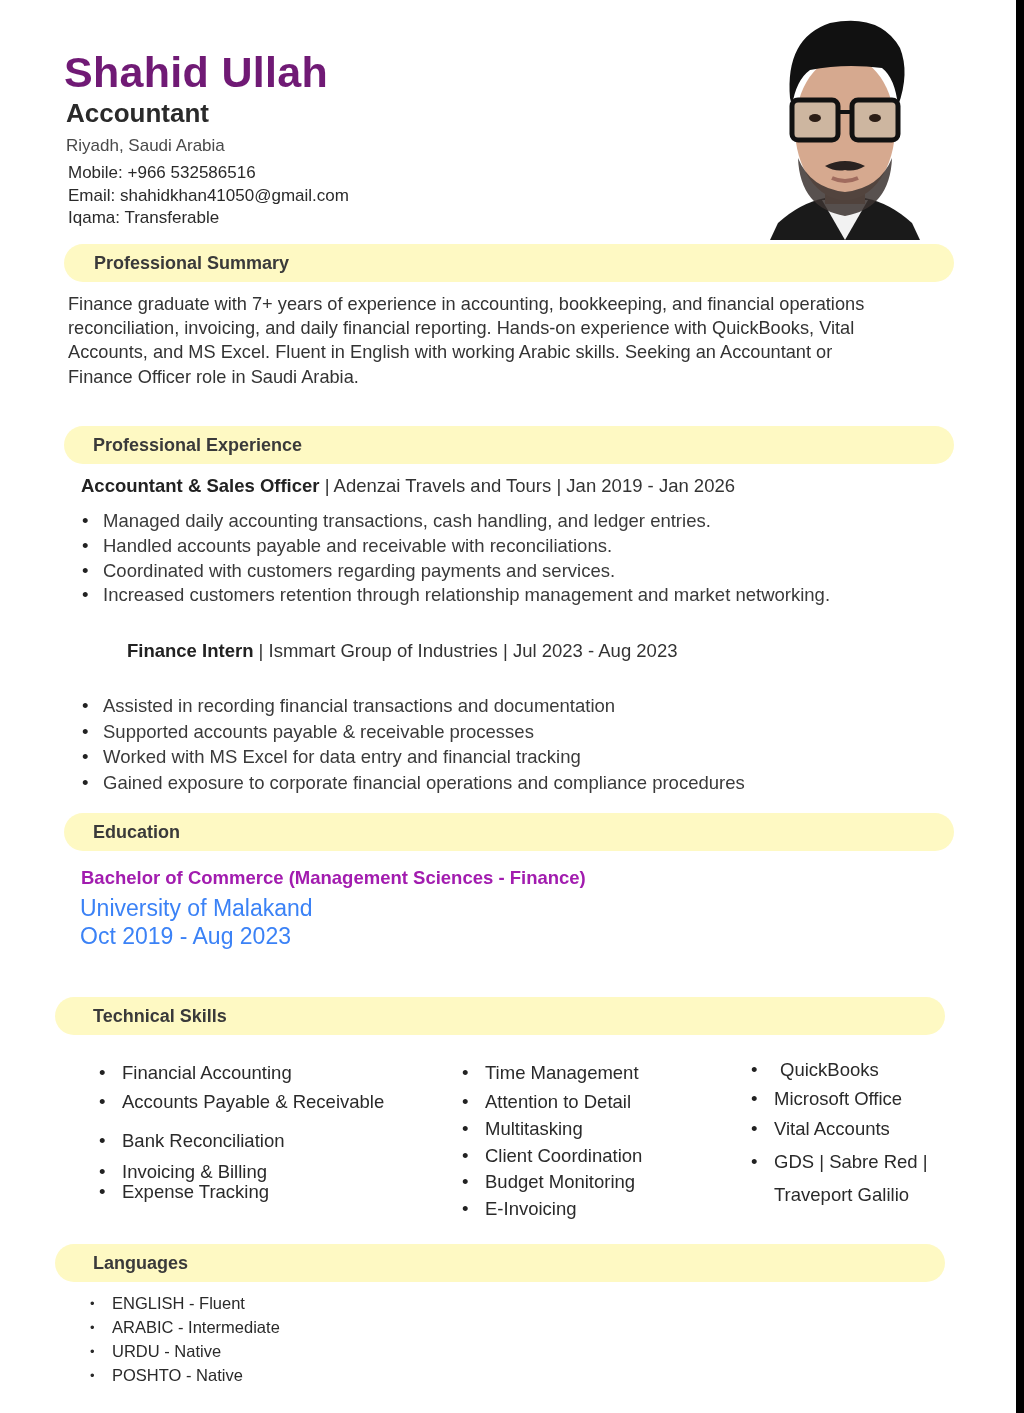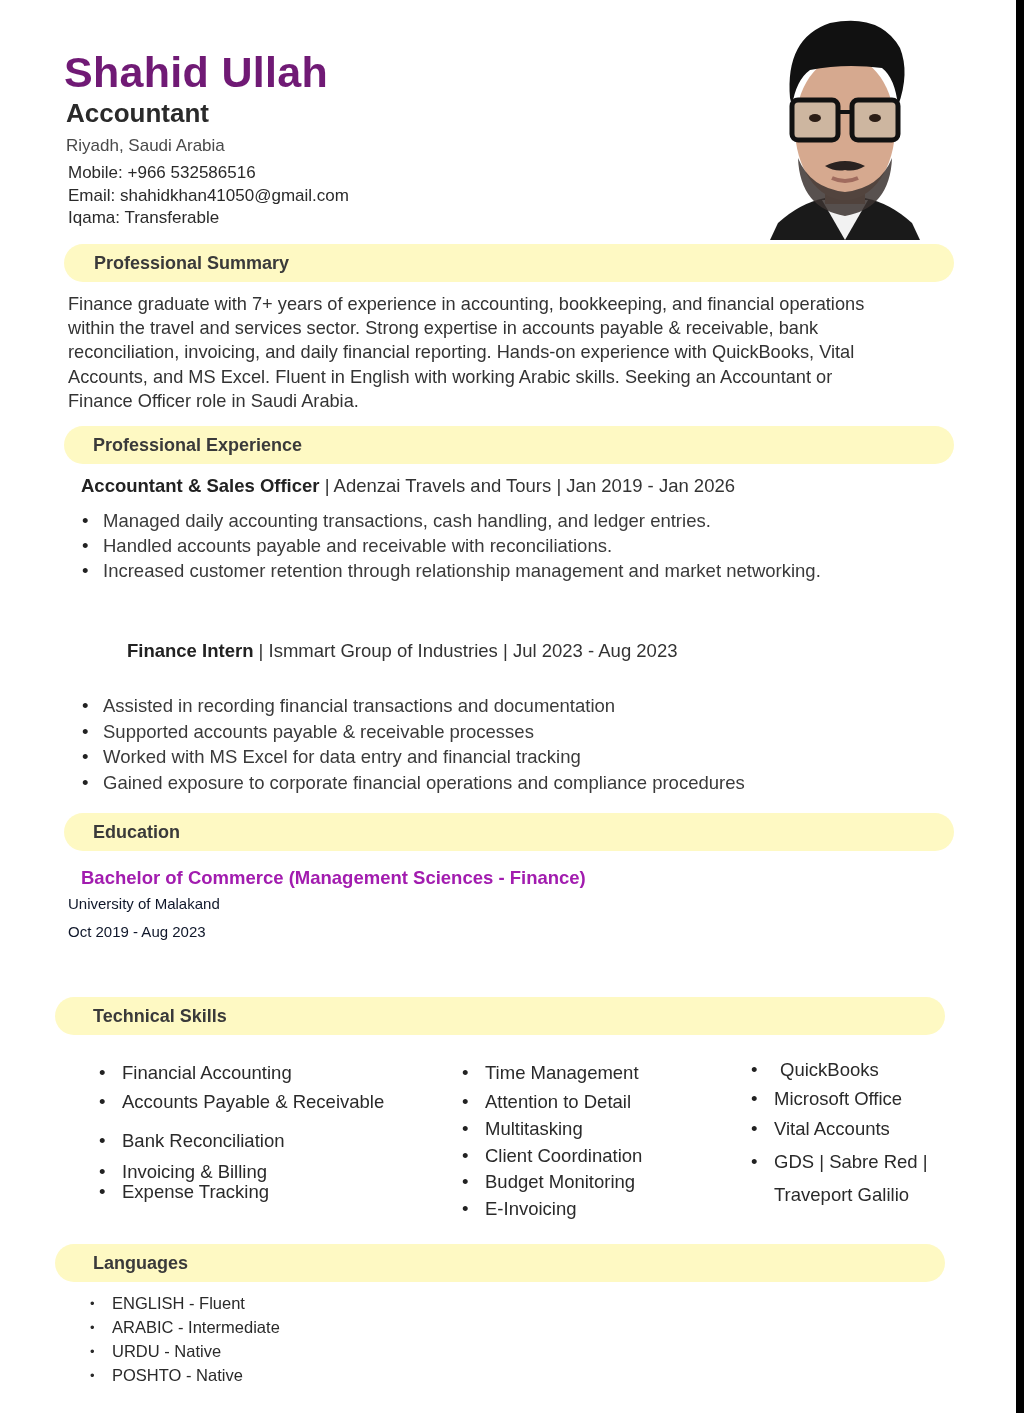--- a/index.html
+++ b/index.html
@@ -27,21 +27,21 @@
 
   .summary { position: absolute; left: 68px; top: 292px; width: 890px; font-size: 18.2px; line-height: 24.2px; color: #333; }
 
   .job-head { position: absolute; font-size: 18.5px; color: #333; white-space: nowrap; }
   .job-head b { color: #222; }
   ul.bullets { position: absolute; margin: 0; padding: 0; list-style: none; font-size: 18.5px; color: #3a3a3a; }
   ul.bullets li { position: relative; padding-left: 24px; white-space: nowrap; }
   ul.bullets li::before { content: "\2022"; position: absolute; left: 3px; top: 0; color: #222; }
 
   .edu-degree { position: absolute; left: 81px; top: 867px; font-size: 18.5px; font-weight: 700; color: #a21caf; }
-  .edu-line { position: absolute; left: 68px; font-size: 15px; color: #0f172a; }
+  .edu-line { position: absolute; left: 80px; font-size: 23px; color: #3b82f6; }
 
   .skill { position: absolute; font-size: 18.5px; color: #2a2a2a; white-space: nowrap; padding-left: 23px; }
   .skill::before { content: "\2022"; position: absolute; left: 0; top: 0; color: #222; }
   .skill.nob::before { content: ""; }
 
   .lang { position: absolute; left: 90px; font-size: 16.5px; color: #2a2a2a; padding-left: 22px; white-space: nowrap; }
   .lang::before { content: "\2022"; position: absolute; left: 0; top: 0; font-size: 13px; line-height: 20px; }
 </style>
 </head>
 <body>
@@ -69,37 +69,37 @@
   <ellipse cx="45" cy="110" rx="6" ry="4" fill="#2b1d16"></ellipse>
   <ellipse cx="105" cy="110" rx="6" ry="4" fill="#2b1d16"></ellipse>
   <path d="M62 170 Q75 176 88 170" stroke="#a06b5e" stroke-width="4" fill="none"></path>
 </svg>
 
 <div class="section-bar" style="left:64px; top:244px; width:890px;">
   <span>Professional Summary</span>
 </div>
 <div class="summary">
   <div>Finance graduate with 7+ years of experience in accounting, bookkeeping, and financial operations</div>
-  <div>within the travel and services sector. Strong expertise in accounts payable &amp; receivable, bank</div>
   <div>reconciliation, invoicing, and daily financial reporting. Hands-on experience with QuickBooks, Vital</div>
   <div>Accounts, and MS Excel. Fluent in English with working Arabic skills. Seeking an Accountant or</div>
   <div>Finance Officer role in Saudi Arabia.</div>
 </div>
 
 <div class="section-bar" style="left:64px; top:426px; width:890px;">
   <span style="left:29px">Professional Experience</span>
 </div>
 
 <div class="job-head" style="left:81px; top:475px;">
   <b>Accountant &amp; Sales Officer</b><span> | Adenzai Travels and Tours | Jan 2019 - Jan 2026</span>
 </div>
 <ul class="bullets" style="left:79px; top:509px; line-height:24.8px;">
   <li>Managed daily accounting transactions, cash handling, and ledger entries.</li>
   <li>Handled accounts payable and receivable with reconciliations.</li>
-  <li>Increased customer retention through relationship management and market networking.</li>
+  <li>Coordinated with customers regarding payments and services.</li>
+  <li>Increased customers retention through relationship management and market networking.</li>
 </ul>
 
 <div class="job-head" style="left:79px; top:640px;margin-left:48px;">
   <b>Finance Intern</b><span> | Ismmart Group of Industries | Jul 2023 - Aug 2023</span>
 </div>
 <ul class="bullets" style="left:79px; top:693px; line-height:25.5px;">
   <li>Assisted in recording financial transactions and documentation</li>
   <li>Supported accounts payable &amp; receivable processes</li>
   <li>Worked with MS Excel for data entry and financial tracking</li>
   <li>Gained exposure to corporate financial operations and compliance procedures</li>

